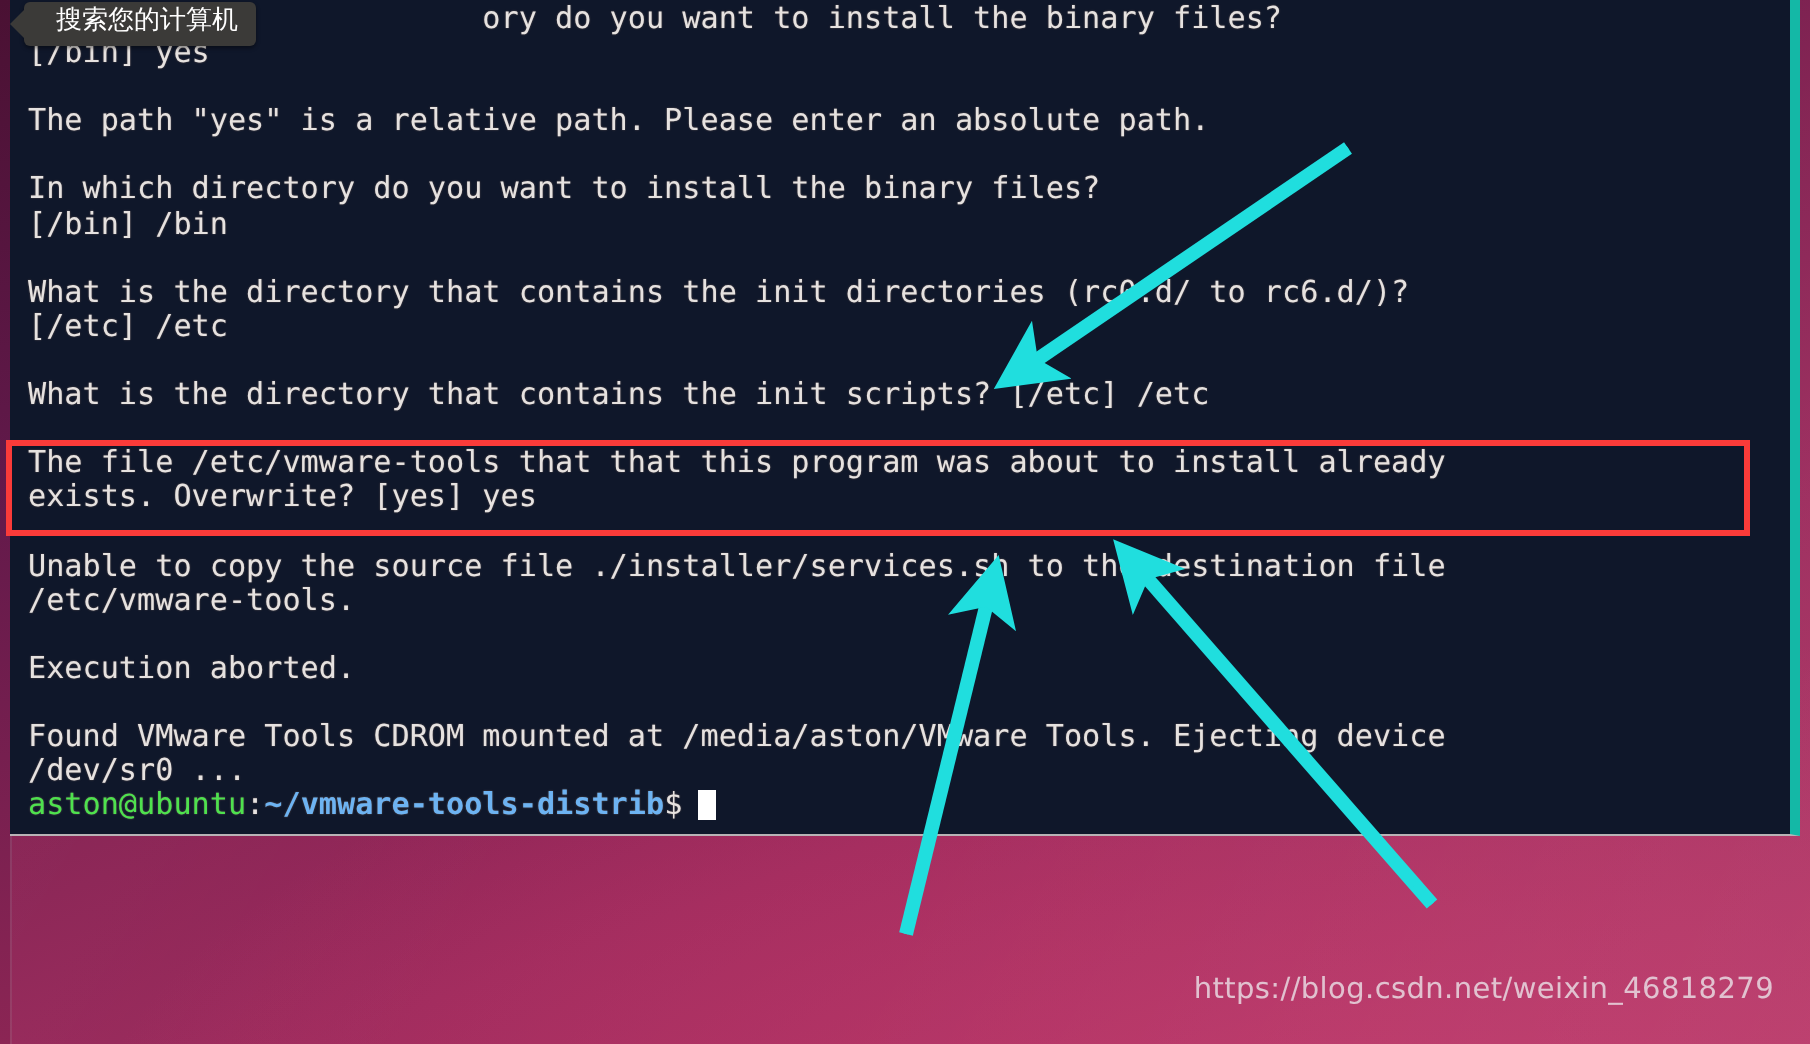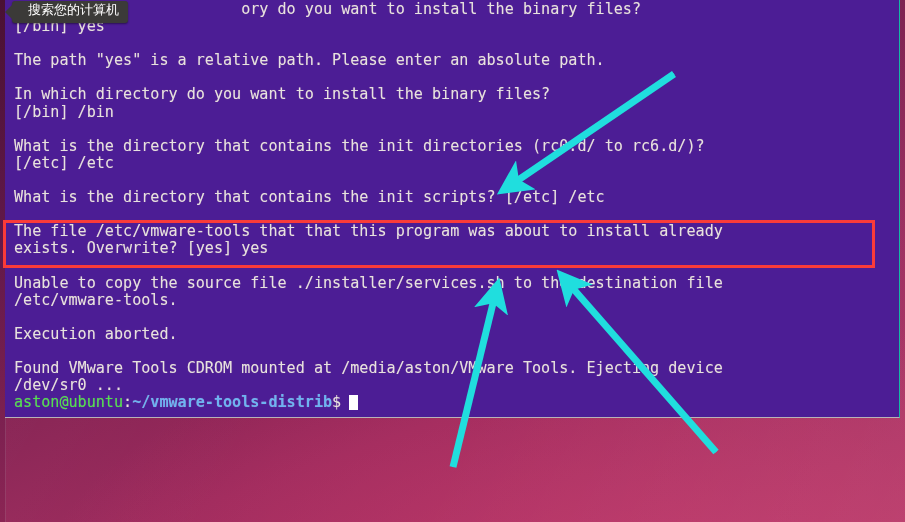--- a/index.html
+++ b/index.html
@@ -46,22 +46,22 @@
     border-right: 1px solid rgba(255,255,255,0.12);
   }
 
   
   #terminal {
     position: absolute;
     left: 5px;
     top: 0;
     width: 895px;
     height: 418px;
-    background: #4c1d95;
-    border-right: 1px solid #14b8a6;
+    background: #0f172a;
+    border-right: 5px solid #14b8a6;
     border-bottom: 1px solid #b9b3b6;
     box-sizing: border-box;
     overflow: hidden;
   }
   #term-text {
     position: absolute;
     left: 9px;
     top: 1px;
     width: 880px;
     font-family: "DejaVu Sans Mono", "Liberation Mono", monospace;
@@ -175,14 +175,17 @@
     <g id="arrow-group">
         <line x1="674" y1="74" x2="505" y2="189" stroke="#20dede" stroke-width="7" stroke-linecap="butt" marker-end="url(#ah)"></line>
         <line x1="674" y1="74" x2="623.3" y2="108.5" stroke="#20dede" stroke-width="2.4"></line>
         <line x1="453" y1="467" x2="497" y2="287" stroke="#20dede" stroke-width="7" stroke-linecap="butt" marker-end="url(#ah)"></line>
         <line x1="453" y1="467" x2="466.2" y2="413" stroke="#20dede" stroke-width="2.4"></line>
         <line x1="716" y1="452" x2="563" y2="277" stroke="#20dede" stroke-width="7" stroke-linecap="butt" marker-end="url(#ah)"></line>
         <line x1="716" y1="452" x2="670.1" y2="399.5" stroke="#20dede" stroke-width="2.4"></line>
       </g>
   </svg>
 
+  <div id="watermark">
+    <span>https://blog.csdn.net/weixin_46818279</span>
+  </div>
 
 </div>
 
 </body></html>

